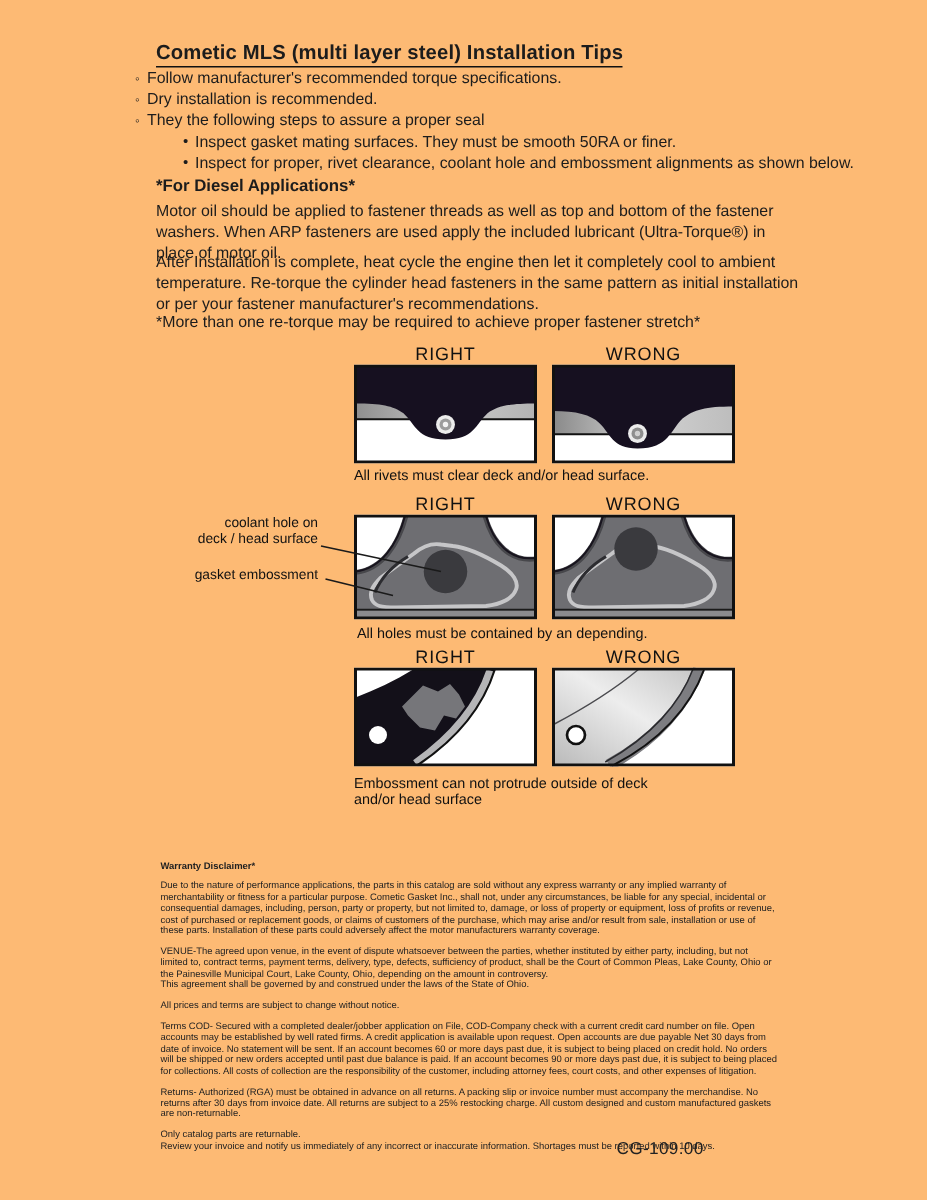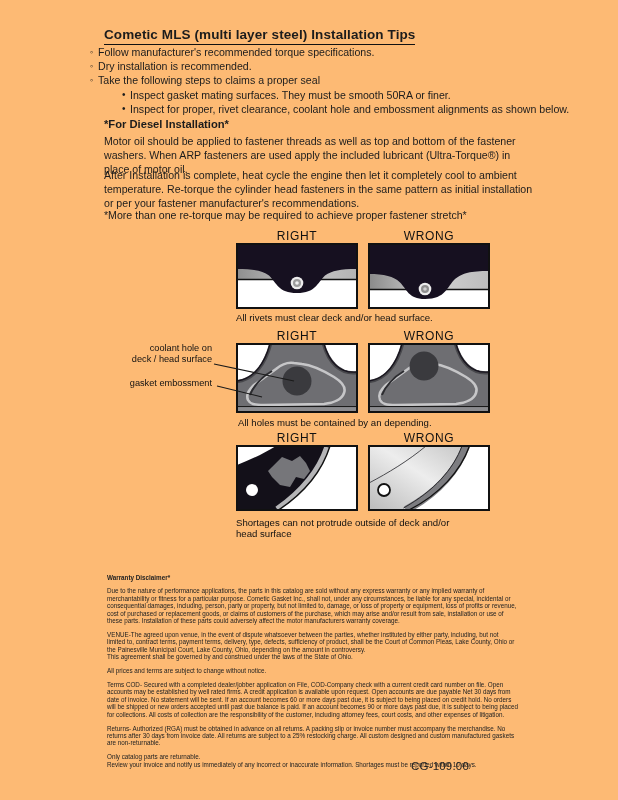--- a/index.html
+++ b/index.html
@@ -53,26 +53,26 @@
 </head>
 <body>
 
 <div class="page">
 
   <div class="abs title">Cometic MLS (multi layer steel) Installation Tips</div>
 
   <div class="abs intro">
     <div class="brow"><span class="mk">◦</span><span>Follow manufacturer's recommended torque specifications.</span></div>
     <div class="brow"><span class="mk">◦</span><span>Dry installation is recommended.</span></div>
-    <div class="brow"><span class="mk">◦</span><span>Take the following steps to claims a proper seal</span></div>
+    <div class="brow"><span class="mk">◦</span><span>They the following steps to assure a proper seal</span></div>
     <div class="brow sub"><span class="mk">•</span><span>Inspect gasket mating surfaces.  They must be smooth 50RA or finer.</span></div>
     <div class="brow sub"><span class="mk">•</span><span>Inspect for proper, rivet clearance, coolant hole and embossment alignments as shown below.</span></div>
   </div>
 
-  <div class="abs diesel-head">*For Diesel Installation*</div>
+  <div class="abs diesel-head">*For Diesel Applications*</div>
   <div class="abs bodypara p1">Motor oil should be applied to fastener threads as well as top and bottom of the fastener washers. When ARP fasteners are used apply the included lubricant (Ultra-Torque®) in place of motor oil.</div>
   <div class="abs bodypara p3">*More than one re-torque may be required to achieve proper fastener stretch*</div>
   <div class="abs bodypara p2">After Installation is complete, heat cycle the engine then let it completely cool to ambient temperature. Re-torque the cylinder head fasteners in the same pattern as initial installation or per your fastener manufacturer's recommendations.</div>
 
   <div class="abs fig-label lab-r1">RIGHT</div>
   <div class="abs fig-label lab-w1">WRONG</div>
 
   <svg class="abs panel pan-r1" width="122" height="66" viewBox="0 0 122 66">
     <defs>
       <linearGradient id="s1r" x1="0" y1="0" x2="1" y2="0">
@@ -187,21 +187,21 @@
     <rect width="122" height="66" fill="#ffffff"></rect>
     <path d="M1,1 L98,1 C89,25 69,48 38,65 L1,65 Z" fill="url(#s3w)"></path>
     <path d="M1,38 C20,28 40,16 58,1" stroke="#4a4a4e" stroke-width="1" fill="none"></path>
     <path d="M98,1 C89,25 69,48 38,65" stroke="#7d7d81" stroke-width="8" fill="none"></path>
     <path d="M101.5,1 C92.5,26 72,49.5 40,65.5" stroke="#111" stroke-width="1.3" fill="none"></path>
     <path d="M94,1 C85.5,24 66,46 35.5,63" stroke="#2a2a2e" stroke-width="1" fill="none"></path>
     <circle cx="16" cy="45" r="6" fill="#ffffff" stroke="#111" stroke-width="1.8"></circle>
     <rect x="1" y="1" width="120" height="64" fill="none" stroke="#111" stroke-width="2"></rect>
   </svg>
 
-  <div class="abs caption cap3">Shortages can not protrude outside of deck and/or head surface</div>
+  <div class="abs caption cap3">Embossment can not protrude outside of deck and/or head surface</div>
 
   <div class="abs legal">
     <div class="lg-head">Warranty Disclaimer*</div>
     <p>Due to the nature of performance applications, the parts in this catalog are sold without any express warranty or any implied warranty of merchantability or fitness for a particular purpose.  Cometic Gasket Inc., shall not, under any circumstances, be liable for any special, incidental or consequential damages, including, person, party or property, but not limited to, damage, or loss of property or equipment, loss of profits or revenue, cost of purchased or replacement goods, or claims of customers of the purchase, which may arise and/or result from sale, installation or use of these parts.  Installation of these parts could adversely affect the motor manufacturers warranty coverage.</p>
     <p class="tight">VENUE-The agreed upon venue, in the event of dispute whatsoever between the parties, whether instituted by either party, including, but not limited to, contract terms, payment terms, delivery, type, defects, sufficiency of product, shall be the Court of Common Pleas, Lake County, Ohio or the Painesville Municipal Court, Lake County, Ohio, depending on the amount in controversy.</p>
     <p>This agreement shall be governed by and construed under the laws of the State of Ohio.</p>
     <p>All prices and terms are subject to change without notice.</p>
     <p>Terms COD- Secured with a completed dealer/jobber application on File, COD-Company check with a current credit card number on file.  Open accounts may be established by well rated firms.  A credit application is available upon request.  Open accounts are due payable Net 30 days from date of invoice.  No statement will be sent.  If an account becomes 60 or more days past due, it is subject to being placed on credit hold.  No orders will be shipped or new orders accepted until past due balance is paid.  If an account becomes 90 or more days past due, it is subject to being placed for collections.  All costs of collection are the responsibility of the customer, including attorney fees, court costs, and other expenses of litigation.</p>
     <p>Returns- Authorized (RGA) must be obtained in advance on all returns.  A packing slip or invoice number must accompany the merchandise.  No returns after 30 days from invoice date.  All returns are subject to a 25% restocking charge.  All custom designed and custom manufactured gaskets are non-returnable.</p>
     <p class="tight">Only catalog parts are returnable.</p>

